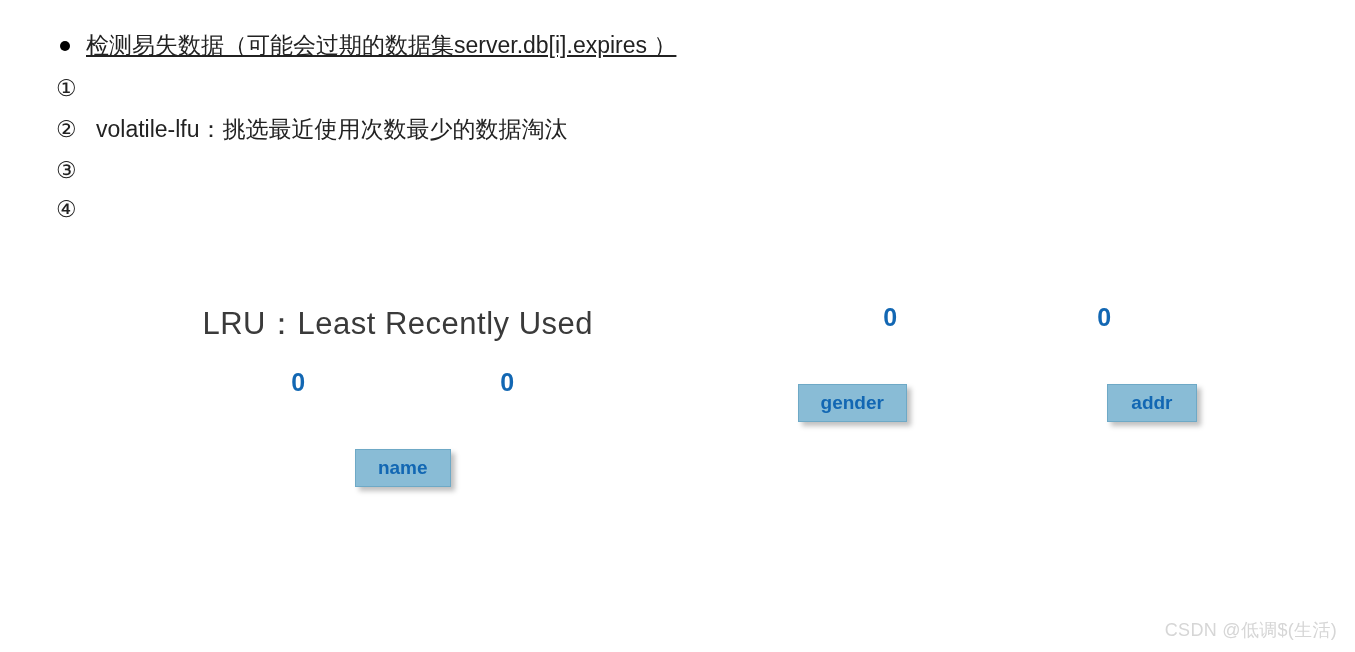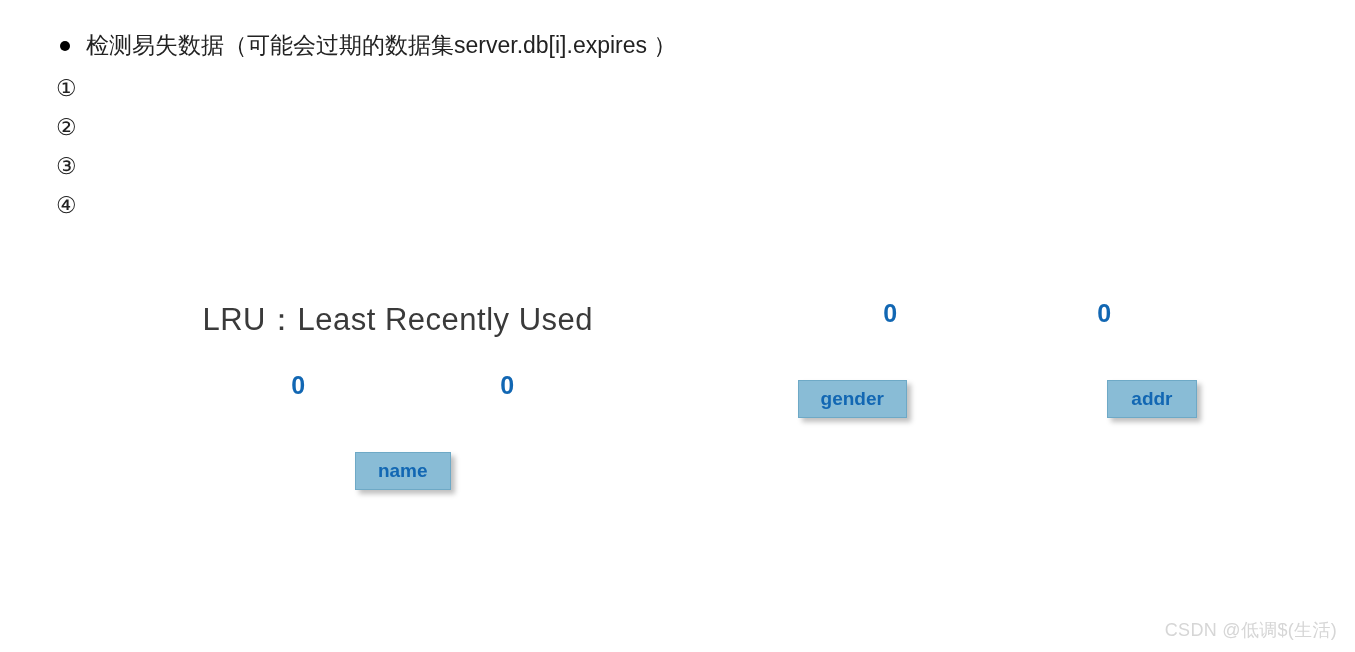--- a/index.html
+++ b/index.html
@@ -24,20 +24,21 @@
       color: #222;
       margin-bottom: 36px;
     }
     .bullet-line {
       font-size: 23px;
       color: #222;
       margin-bottom: 14px;
       margin-left: 12px;
       display: flex;
       align-items: baseline;
+      text-decoration: underline;
     }
     .bullet-dot {
       display: inline-block;
       width: 10px;
       height: 10px;
       background: #000;
       border-radius: 50%;
       margin-right: 16px;
       position: relative;
       top: -2px;
@@ -62,21 +63,21 @@
       position: relative;
     }
     .diagram-block {
       flex: 1;
       text-align: center;
     }
     .diagram-title {
       font-size: 31px;
       color: #3a3a3a;
       font-weight: 400;
-      margin-bottom: 30px;
+      margin-bottom: 23px;
       letter-spacing: 0.5px;
     }
     .zero-row {
       display: flex;
       justify-content: center;
       gap: 200px;
       margin-bottom: 52px;
     }
     .zero-val {
       font-size: 25px;
@@ -132,20 +133,21 @@
   <div class="bullet-line">
     <span class="bullet-dot"></span>
     <span>检测易失数据（可能会过期的数据集server.db[i].expires ）</span>
   </div>
 
   <div class="num-line">
     <span class="circled-num">①</span>
   </div>
   <div class="num-line">
     <span class="circled-num">②</span>
+    <span>volatile-lfu：挑选最近使用次数最少的数据淘汰</span>
   </div>
   <div class="num-line">
     <span class="circled-num">③</span>
   </div>
   <div class="num-line">
     <span class="circled-num">④</span>
   </div>
 
   <div class="diagram-section">
     <div class="diagram-block lru-block">

